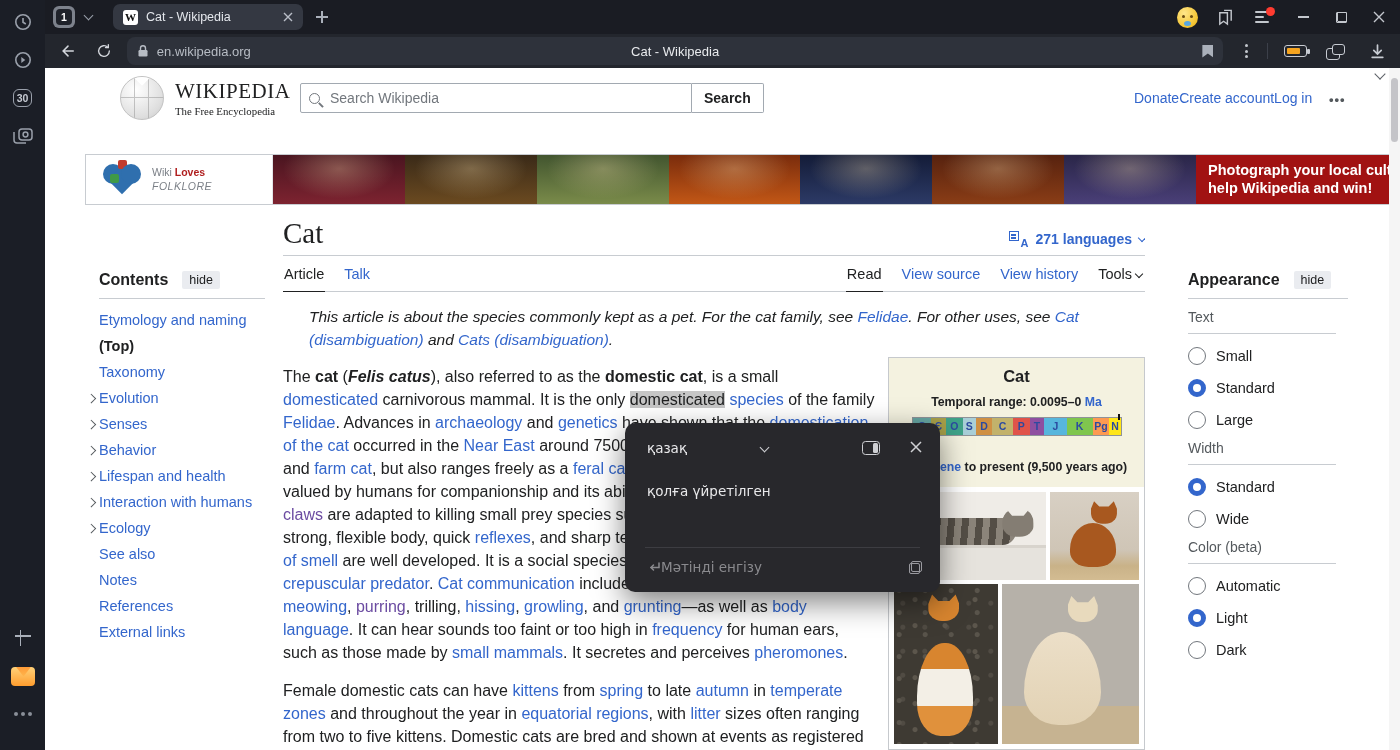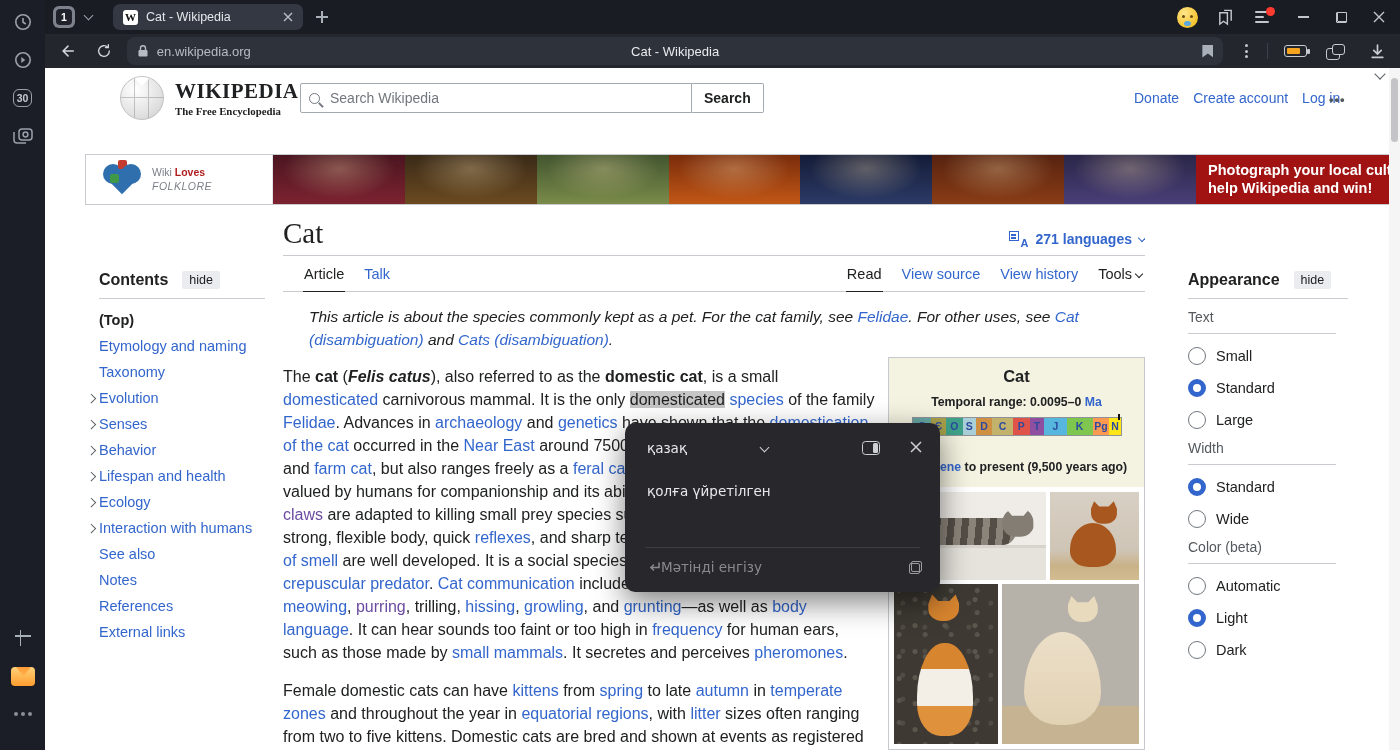--- a/index.html
+++ b/index.html
@@ -82,21 +82,21 @@
   .wordmark{font-family:"Liberation Serif",serif;font-size:21px;letter-spacing:.5px;color:#202122;line-height:1;}
   .tagline{font-family:"Liberation Serif",serif;font-size:10.8px;color:#202122;margin-top:3px;}
   .searchwrap{display:flex;height:30px;}
   .searchbox{display:flex;align-items:center;width:392px;border:1px solid #a2a9b1;border-radius:2px 0 0 2px;background:#fff;padding-left:8px;}
   .mag{width:11px;height:11px;border:1.8px solid #72777d;border-radius:50%;position:relative;margin-right:8px;flex:none;}
   .mag::after{content:"";position:absolute;width:6px;height:1.8px;background:#72777d;transform:rotate(45deg);left:8px;top:10px;}
   .searchbox input{border:0;outline:0;flex:1;font-size:14px;color:#202122;font-family:inherit;background:transparent;}
   .searchbox input::placeholder{color:#72777d;}
   .searchbtn{border:1px solid #a2a9b1;border-left:0;border-radius:0 2px 2px 0;background:#fff;font-weight:bold;
     font-size:14px;padding:0 12px;color:#202122;}
-  .toplinks{display:flex;gap:14px;font-size:14px;}
+  .toplinks{display:flex;font-size:14px;}
   .bluelink{color:#3366cc;text-decoration:none;cursor:pointer;}
   .moremenu{color:#54595d;font-weight:bold;font-size:13px;letter-spacing:1px;}
 
   
   #banner{position:absolute;left:40px;top:86px;width:1374px;height:51px;display:flex;border:1px solid #c8ccd1;background:#fff;}
   .b-logo{width:187px;display:flex;align-items:center;gap:8px;padding-left:14px;border-right:1px solid #e3e5e8;}
   .wlf-heart{position:relative;width:44px;height:40px;flex:none;}
   .wlf-heart::before,.wlf-heart::after{content:"";position:absolute;width:20px;height:20px;border-radius:50%;background:#2f6fae;top:4px;}
   .wlf-heart::before{left:3px;} .wlf-heart::after{right:3px;}
   .wlf-heart .hsq{position:absolute;left:12px;top:10px;width:20px;height:20px;background:#2f6fae;transform:rotate(45deg);}
@@ -142,21 +142,21 @@
   .art-title{font-family:"Liberation Serif",serif;font-size:29px;line-height:1.2;}
   .langbtn{display:flex;align-items:center;gap:7px;color:#36c;font-weight:bold;font-size:14px;margin-bottom:4px;}
   .langic{position:relative;width:20px;height:16px;flex:none;}
   .langic .hz{position:absolute;left:0;top:0;width:10px;height:10px;border:1.6px solid #36c;}
   .langic .hz::before{content:"";position:absolute;left:1px;top:2.6px;width:5px;height:1.4px;background:#36c;box-shadow:0 3px 0 #36c;}
   .langic .la{position:absolute;right:0;bottom:-2px;font-size:11px;font-weight:bold;color:#36c;}
   .chevb{display:inline-block;width:6px;height:6px;border-right:1.8px solid #36c;border-bottom:1.8px solid #36c;transform:rotate(45deg);margin-bottom:2px;}
   .tabsrow{display:flex;justify-content:space-between;border-bottom:1px solid #c8ccd1;margin-top:2px;}
   .ptab{font-size:14.5px;padding:8px 1px 9px;margin-right:18px;color:#3366cc;}
   .ptab.dark{color:#202122;}
-  .ptab.active{border-bottom:1.5px solid #202122;margin-bottom:-1px;color:#202122;margin-left:20px;}
+  .ptab.active{border-bottom:1.5px solid #202122;margin-bottom:-1px;color:#202122;}
   .chevd{display:inline-block;width:6px;height:6px;border-right:1.6px solid #202122;border-bottom:1.6px solid #202122;transform:rotate(45deg);margin:0 0 2px 4px;}
   .fromrow{display:flex;justify-content:space-between;align-items:center;margin-top:10px;font-size:13.5px;}
   .pageicons{display:flex;gap:9px;align-items:center;}
   .gplus{width:17px;height:17px;border:1.8px solid #14866d;border-radius:50%;position:relative;}
   .gplus::before,.gplus::after{content:"";position:absolute;background:#14866d;}
   .gplus::before{left:3.2px;right:3.2px;top:5.9px;height:1.8px;}
   .gplus::after{top:3.2px;bottom:3.2px;left:5.9px;width:1.8px;}
   .hatnote{font-style:italic;font-size:15.5px;line-height:23px;margin:13px 0 0 26px;}
   .para{font-size:16px;line-height:23px;margin-top:14px;}
   .rt-b{font-weight:bold;}
@@ -355,21 +355,21 @@
       </svg>
   </div>
 </div>
 
 <div id="page">
 
   <div class="abs" style="left:44px;top:26px;"><span class="hamb"><b></b><b></b><b></b></span></div>
   <div class="abs" style="left:75px;top:8px;">
       <span class="globe" style="display:block;"></span>
     </div>
-  <div class="abs" style="left:130px;top:13px;font-weight:bold;">
+  <div class="abs" style="left:130px;top:13px;">
     <div class="wordmark">WIKIPEDIA</div>
     <div class="tagline">The Free Encyclopedia</div>
   </div>
   <div class="abs searchwrap" style="left:255px;top:15px;">
     <div class="searchbox">
       <span class="mag"></span>
       <input placeholder="Search Wikipedia" style="">
     </div>
     <button class="searchbtn">Search</button>
   </div>
@@ -412,55 +412,55 @@
     </div>
   </div>
 
   <div id="toc">
     <div class="side-head">
       <span class="side-title">Contents</span>
       <span class="hidebtn">hide</span>
     </div>
     <div class="side-rule"></div>
     <div>
+        <div class="toc-item">
+          <span class="toc-arrow"></span>
+          <span class="toc-label">Etymology and naming</span>
+        </div>
         <div class="toc-item toc-top">
           <span class="toc-arrow"></span>
           <span class="toc-label">(Top)</span>
         </div>
         <div class="toc-item">
           <span class="toc-arrow"></span>
-          <span class="toc-label">Etymology and naming</span>
-        </div>
-        <div class="toc-item">
-          <span class="toc-arrow"></span>
           <span class="toc-label">Taxonomy</span>
         </div>
         <div class="toc-item">
           <span class="toc-arrow show"></span>
           <span class="toc-label">Evolution</span>
         </div>
         <div class="toc-item">
           <span class="toc-arrow show"></span>
           <span class="toc-label">Senses</span>
         </div>
         <div class="toc-item">
           <span class="toc-arrow show"></span>
           <span class="toc-label">Behavior</span>
         </div>
         <div class="toc-item">
           <span class="toc-arrow show"></span>
           <span class="toc-label">Lifespan and health</span>
         </div>
         <div class="toc-item">
           <span class="toc-arrow show"></span>
+          <span class="toc-label">Interaction with humans</span>
+        </div>
+        <div class="toc-item">
+          <span class="toc-arrow show"></span>
           <span class="toc-label">Ecology</span>
-        </div>
-        <div class="toc-item">
-          <span class="toc-arrow show"></span>
-          <span class="toc-label">Interaction with humans</span>
         </div>
         <div class="toc-item">
           <span class="toc-arrow"></span>
           <span class="toc-label">See also</span>
         </div>
         <div class="toc-item">
           <span class="toc-arrow"></span>
           <span class="toc-label">Notes</span>
         </div>
         <div class="toc-item">

